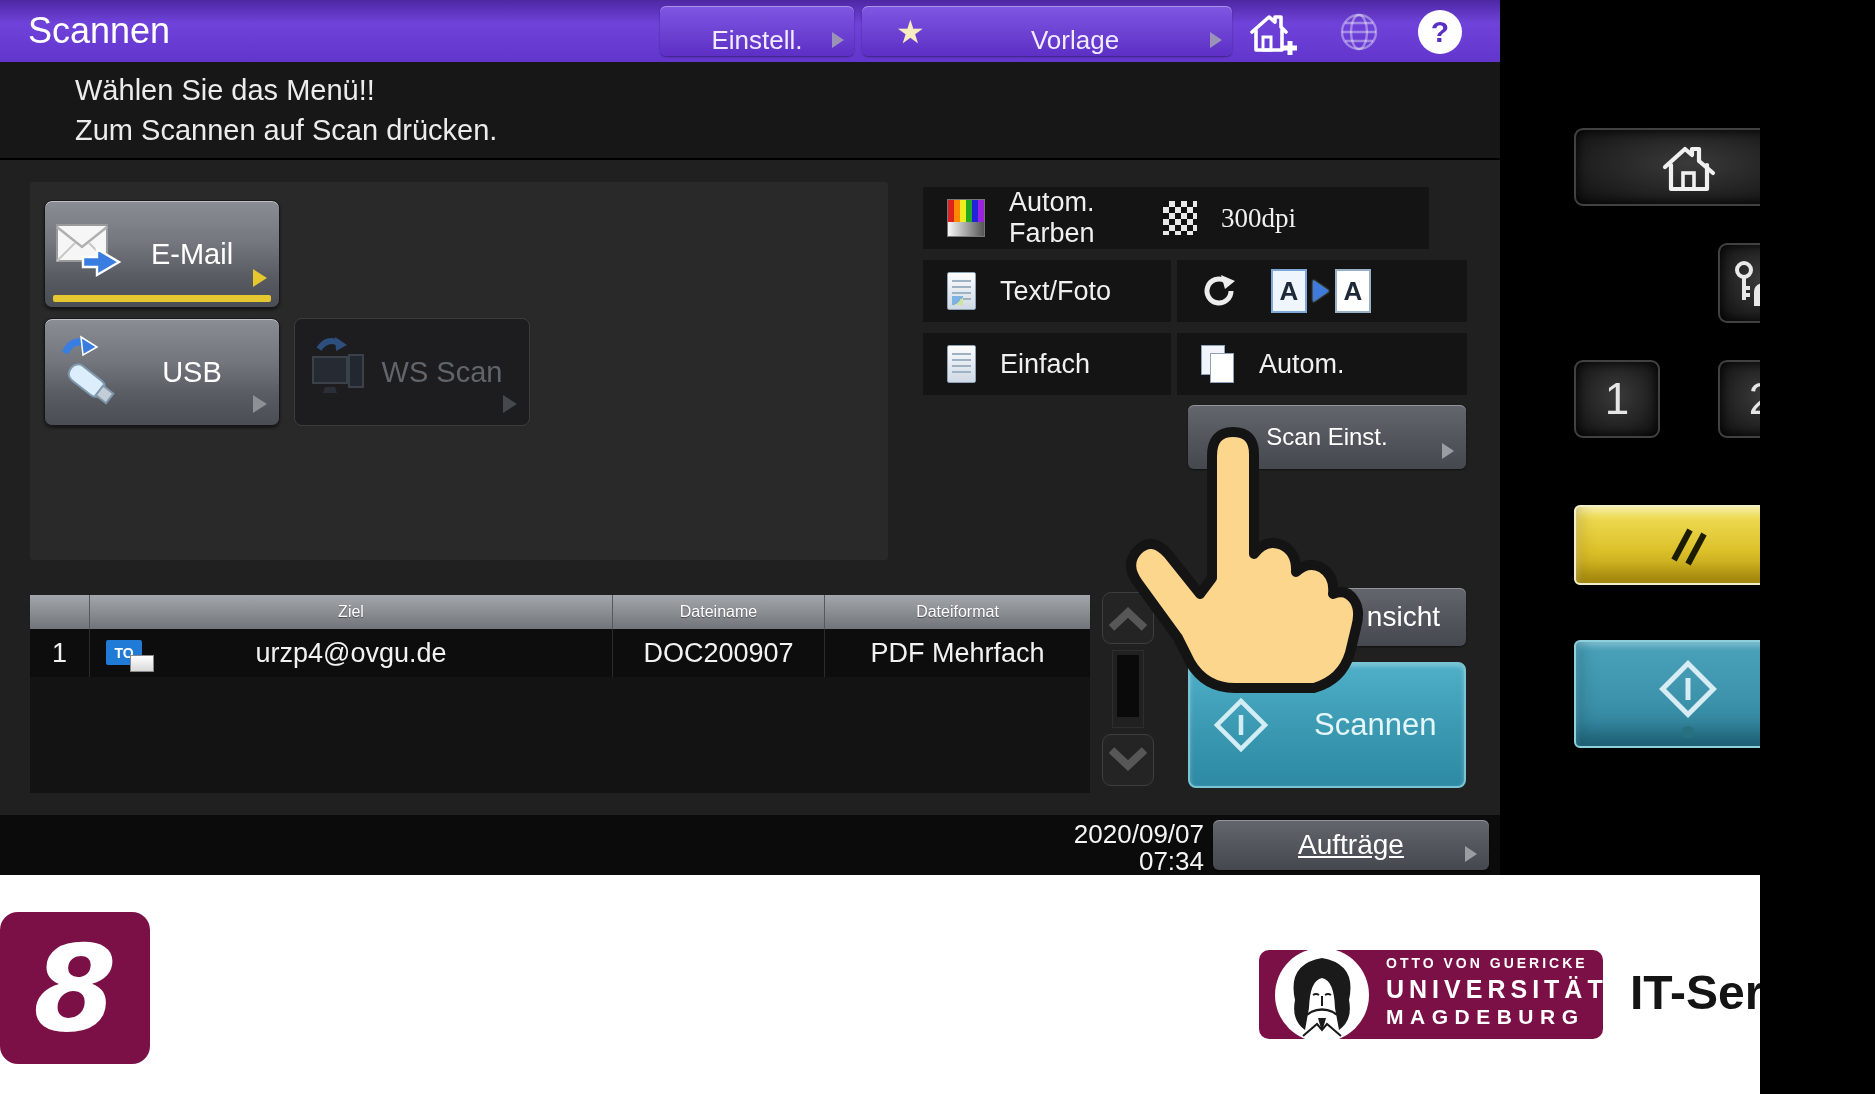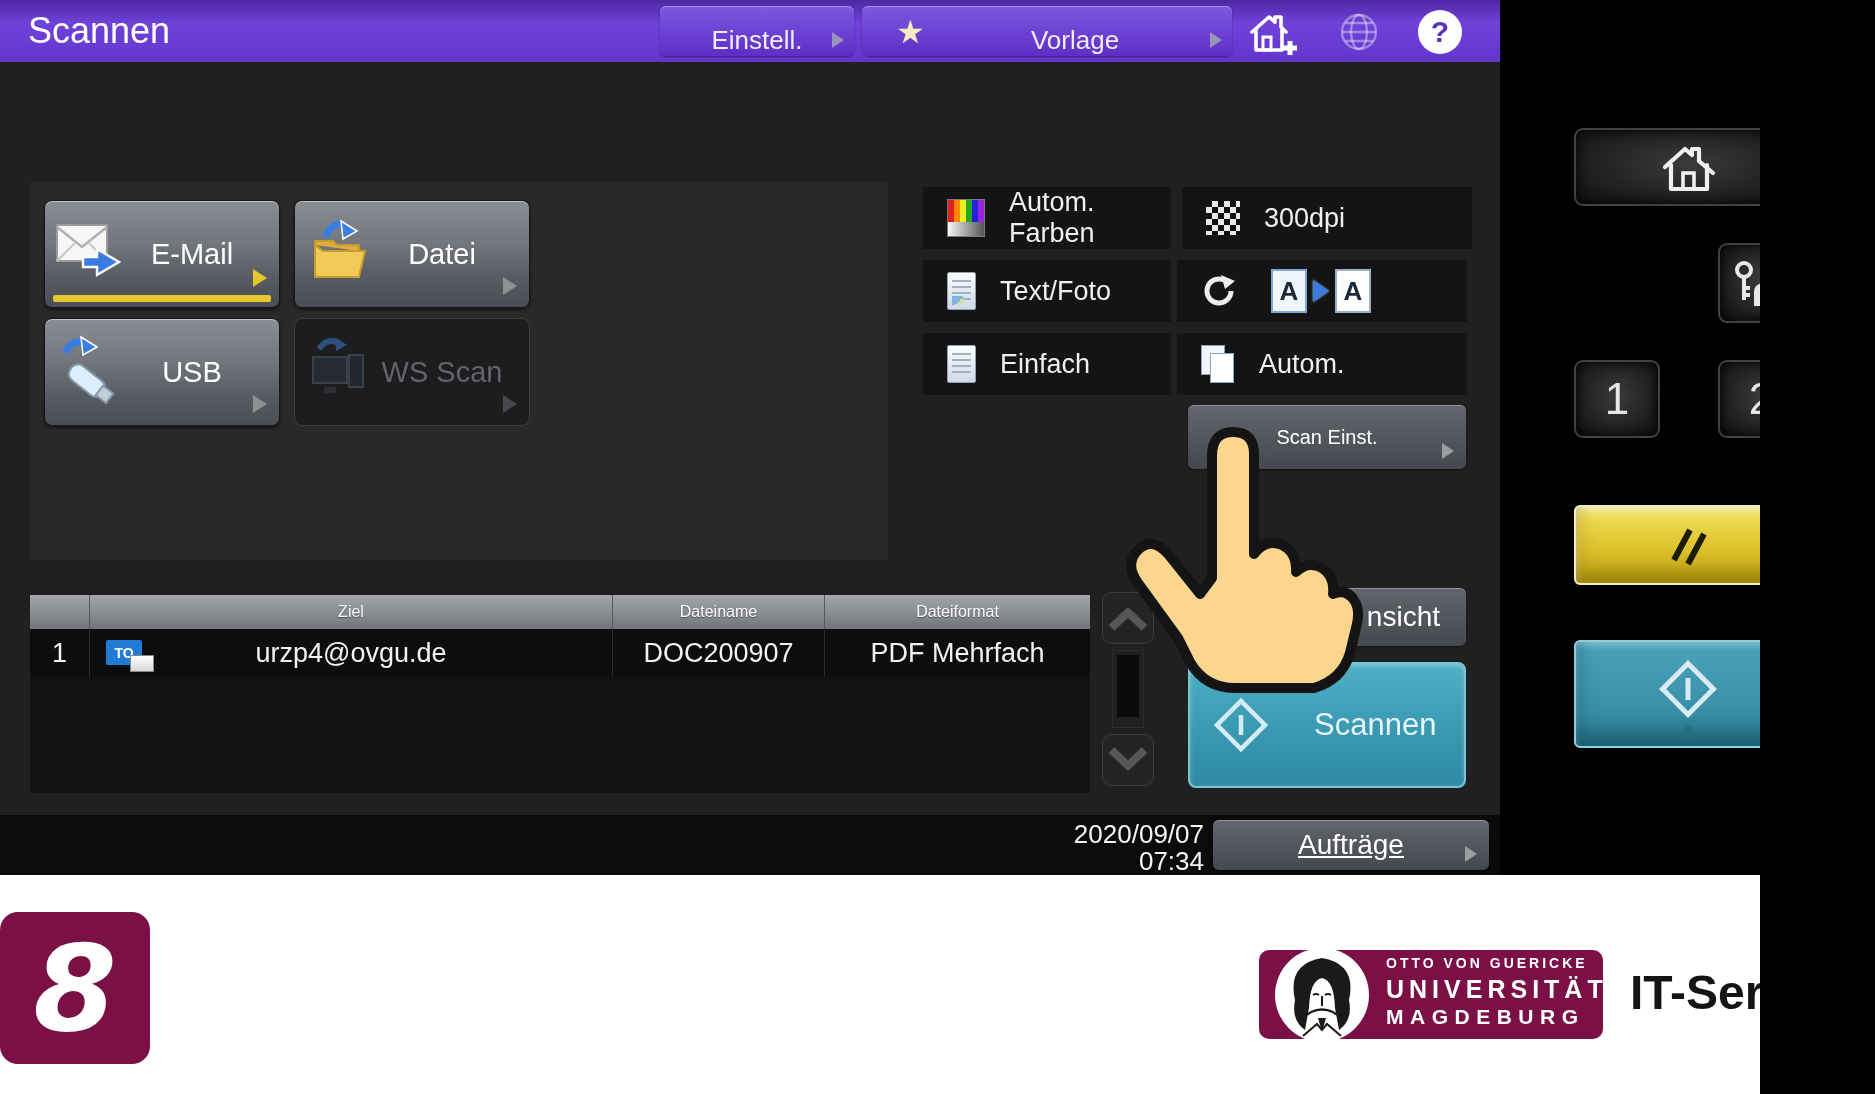--- a/index.html
+++ b/index.html
@@ -46,21 +46,21 @@
     border-left:14px solid #8d9196;right:12px;bottom:12px;}
   .mtri.yellow{border-left-color:#e7c72f;bottom:20px;}
   .mtri.dim{border-left-color:#45484d;}
   .email-underline{position:absolute;left:8px;right:8px;bottom:5px;height:7px;background:#e7c72f;border-radius:2px;}
   .micon{position:absolute;left:8px;top:16px;}
 
   
   .cell{background:#141414;display:flex;align-items:center;gap:24px;padding-left:24px;
     box-sizing:border-box;color:#f0f0f0;font-size:27px;}
   .c-r1c1{left:923px;top:187px;width:248px;height:62px;}
-  .c-r1c2{left:1182px;top:187px;width:290px;height:62px;}
+  .c-r1c2{left:1139px;top:187px;width:290px;height:62px;font-family:Liberation Serif, serif;}
   .c-r2c1{left:923px;top:260px;width:248px;height:62px;}
   .c-r2c2{left:1177px;top:260px;width:290px;height:62px;gap:34px;}
   .c-r3c1{left:923px;top:333px;width:248px;height:62px;}
   .c-r3c2{left:1177px;top:333px;width:290px;height:62px;}
 
   .ic-color{width:36px;height:36px;border:1px solid #777;flex:none;
     background:linear-gradient(180deg,transparent 0 60%,#fff 60%),
                linear-gradient(90deg,#d22 0 17%,#f80 17% 33%,#ee2 33% 50%,#2a2 50% 67%,#22d 67% 83%,#92d 83%);}
   .ic-color::after{content:"";display:block;margin-top:22px;height:14px;
     background:linear-gradient(90deg,#f7f7f7,#555);}
@@ -82,21 +82,21 @@
   .abox{width:32px;height:40px;background:#fff;border:2px solid #9ab0c6;color:#1d2838;
     font-weight:bold;font-size:26px;display:flex;align-items:center;justify-content:center;}
   .abox.first{background:#eef5fc;border-color:#7fa8d8;}
   .aarrow{width:0;height:0;border-top:11px solid transparent;border-bottom:11px solid transparent;
     border-left:16px solid #3e7bdc;filter:drop-shadow(0 0 1px #9cc);}
 
   
   .gbtn{border-radius:6px;background:linear-gradient(180deg,#63676d 0%,#53565c 50%,#45484e 100%);
     box-shadow:inset 0 1px 0 rgba(255,255,255,.3),0 1px 2px rgba(0,0,0,.5);
     color:#fff;display:flex;align-items:center;justify-content:center;}
-  .btn-scaneinst{left:1188px;top:405px;width:278px;height:64px;font-size:20px;}
+  .btn-scaneinst{left:1188px;top:405px;width:278px;height:64px;font-size:24px;}
   .btn-nsicht{left:1188px;top:588px;width:278px;height:58px;font-size:28px;
     justify-content:flex-end;padding-right:26px;box-sizing:border-box;}
   .btn-auftraege{left:1213px;top:820px;width:276px;height:50px;font-size:28px;text-decoration:underline;}
 
   
   .btn-scannen{left:1188px;top:662px;width:278px;height:126px;border-radius:8px;
     border:2px solid #79c4d4;box-sizing:border-box;
     background:linear-gradient(180deg,#4fb0c8 0%,#3a98b1 55%,#2e8aa4 100%);
     box-shadow:inset 0 2px 4px rgba(255,255,255,.3);
     display:flex;align-items:center;color:#e4f6fa;font-size:31px;}
@@ -196,45 +196,39 @@
           <ellipse cx="23" cy="20" rx="8" ry="17"></ellipse>
           <path d="M6 20 H40 M9 11 H37 M9 29 H37"></path>
         </g>
       </svg>
 
       <div class="abs icon-help">
         <span>?</span>
       </div>
     </div>
 
+    <div class="abs msgarea">
+      <div class="abs msg msg1">Wählen Sie das Menü!!</div>
+      <div class="abs msg msg2">Zum Scannen auf Scan drücken.</div>
+    </div>
 
     <div class="abs left-panel"></div>
 
     <div class="abs mbtn btn-email">
       <svg class="micon" width="72" height="66" viewBox="0 0 72 66">
         <rect x="4" y="8" width="50" height="36" fill="#f6f6f6" stroke="#9a9a9a" stroke-width="2"></rect>
         <path d="M4 10 L29 30 L54 10" fill="none" stroke="#b0b0b0" stroke-width="2.5"></path>
         <path d="M4 44 L22 26 M54 44 L36 26" fill="none" stroke="#c8c8c8" stroke-width="2"></path>
         <polygon points="30,40 44,40 44,32 66,45 44,58 44,50 30,50" fill="#3a7de0" stroke="#fff" stroke-width="2.4"></polygon>
       </svg>
       <div class="mlabel">E-Mail</div>
       <span class="mtri yellow"></span>
       <div class="email-underline"></div>
     </div>
 
-    <div class="abs mbtn btn-datei">
-      <svg class="micon" width="72" height="70" viewBox="0 0 72 70">
-        <path d="M12 28 L12 60 L56 60 L62 34 L20 34 Z" fill="#f3c95a" stroke="#c79a2e" stroke-width="2"></path>
-        <path d="M12 28 L12 24 L30 24 L34 28 L56 28 L56 34" fill="#e0ae3a" stroke="#c79a2e" stroke-width="2"></path>
-        <path d="M22 20 Q30 2 44 10" fill="none" stroke="#3a7de0" stroke-width="7"></path>
-        <polygon points="38,4 54,14 40,22" fill="#3a7de0" stroke="#fff" stroke-width="1.5"></polygon>
-      </svg>
-      <div class="mlabel">Datei</div>
-      <span class="mtri"></span>
-    </div>
 
     <div class="abs mbtn btn-usb">
       <svg class="micon" width="72" height="74" viewBox="0 0 72 74">
         <g transform="rotate(38 36 46)">
           <rect x="14" y="38" width="40" height="18" rx="8" fill="#dceefc" stroke="#7f98ac" stroke-width="2"></rect>
           <rect x="50" y="41" width="13" height="12" fill="#c2cdd6" stroke="#7f98ac" stroke-width="2"></rect>
         </g>
         <path d="M12 18 Q20 2 34 9" fill="none" stroke="#3a7de0" stroke-width="7"></path>
         <polygon points="28,2 44,12 30,20" fill="#3a7de0" stroke="#fff" stroke-width="1.5"></polygon>
       </svg>

